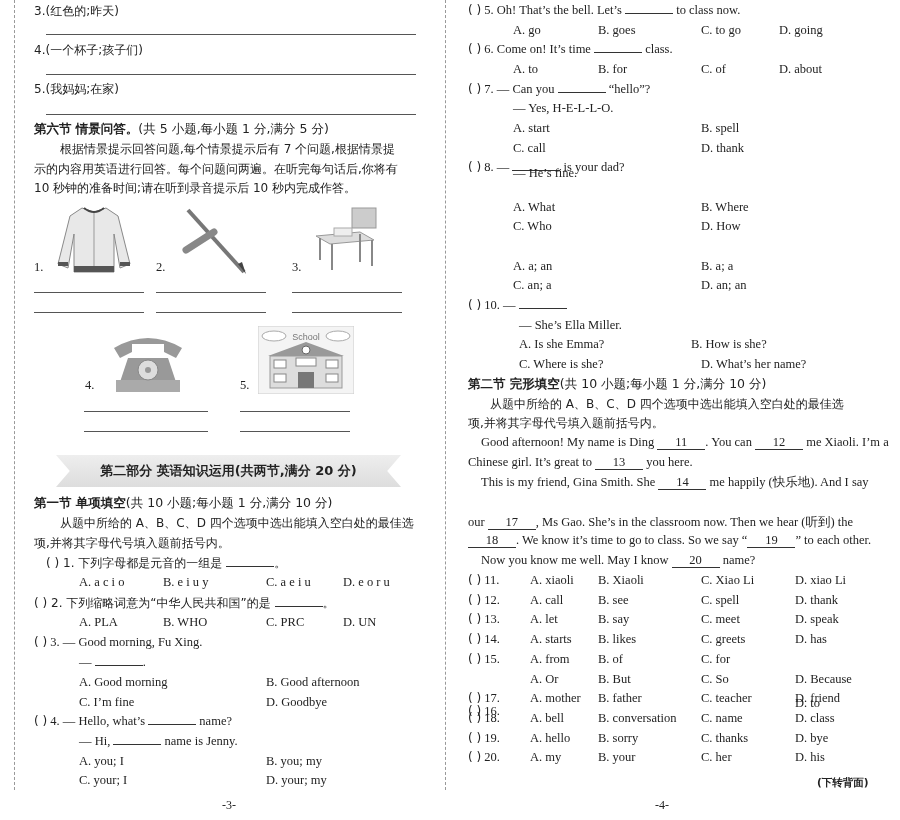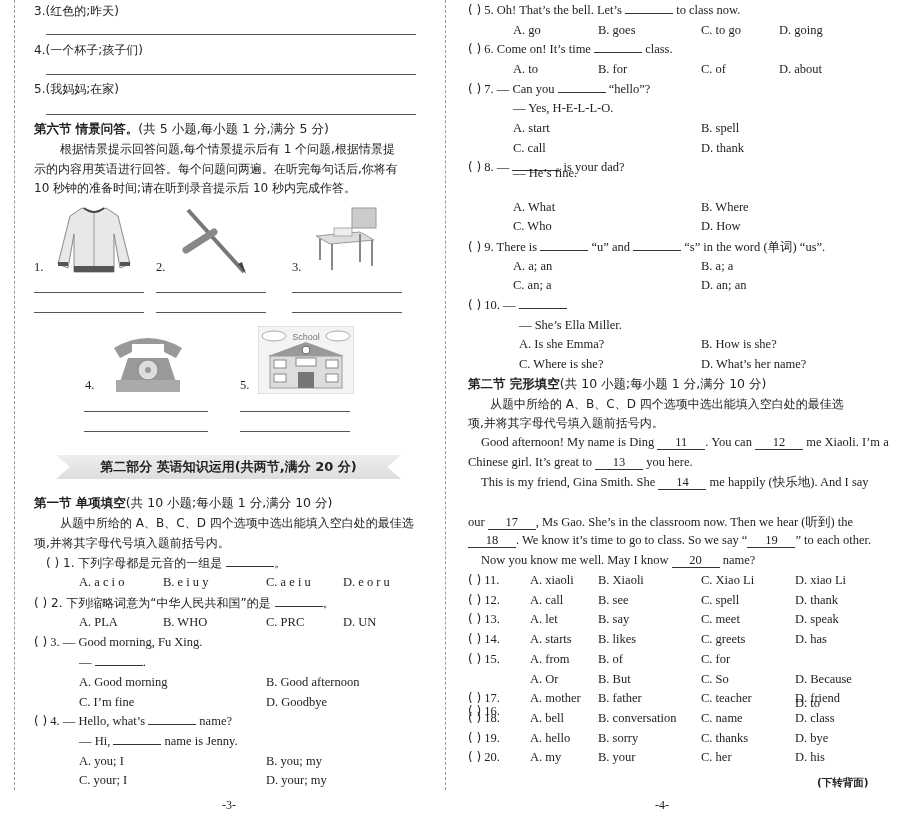--- a/index.html
+++ b/index.html
@@ -9,21 +9,21 @@
   #left{left:0;width:450px;}
   #right{left:450px;width:450px;}
   .dash-left{position:absolute;left:14px;top:0;bottom:30px;border-left:1px dashed #999;}
   .dash-mid{position:absolute;left:445px;top:0;bottom:30px;border-left:1px dashed #999;}
   .abs{position:absolute;white-space:nowrap;}
   .rule{position:absolute;border-bottom:1px solid #555;height:0;}
   .cn{font-family:"DejaVu Sans","Liberation Sans",sans-serif;font-size:12px;}
   .sec-title{font-family:"DejaVu Sans","Liberation Sans",sans-serif;font-size:12.5px;}
   .sec-title b{font-weight:bold;}
   .blank{display:inline-block;border-bottom:1px solid #333;min-width:48px;text-align:center;line-height:13px;}
-  .banner{position:absolute;left:56px;top:455px;width:345px;height:24px;
+  .banner{position:absolute;left:56px;top:455px;width:345px;height:32px;
           background:linear-gradient(#eee,#ddd);
           clip-path:polygon(0 0,100% 0,96% 50%,100% 100%,0 100%,4% 50%);
           display:flex;align-items:center;justify-content:center;
           font-family:"DejaVu Sans","Liberation Sans",sans-serif;font-weight:bold;font-size:13px;color:#222;}
   .pic{position:absolute;}
   .pagenum{position:absolute;font-size:12px;}
   .note{position:absolute;font-family:"DejaVu Sans",sans-serif;font-size:10.5px;font-weight:bold;}
 </style>
 </head>
 <body>
@@ -41,21 +41,21 @@
   </div>
   <div class="rule" style="left:46px;top:74px;width:370px;"></div>
   <div class="abs cn" style="left:34px;top:81px;">
     <span>5.</span><span>(我妈妈;在家)</span>
   </div>
   <div class="rule" style="left:46px;top:114px;width:370px;"></div>
 
   <div class="abs sec-title" style="left:34px;top:121px;">
     <b>第六节 情景问答。</b><span>(共 5 小题,每小题 1 分,满分 5 分)</span>
   </div>
-  <div class="abs cn" style="left:60px;top:141px;">根据情景提示回答问题,每个情景提示后有 1 个问题,根据情景提</div>
+  <div class="abs cn" style="left:60px;top:141px;">根据情景提示回答问题,每个情景提示后有 7 个问题,根据情景提</div>
   <div class="abs cn" style="left:34px;top:161px;">示的内容用英语进行回答。每个问题问两遍。在听完每句话后,你将有</div>
   <div class="abs cn" style="left:34px;top:180px;">10 秒钟的准备时间;请在听到录音提示后 10 秒内完成作答。</div>
 
   <div class="abs" style="left:34px;top:260px;">1.</div>
   <svg class="pic" style="left:54px;top:204px;" width="80" height="72" viewBox="0 0 80 72">
     <path d="M28 4 L40 8 L52 4 L64 12 L76 60 L66 64 L60 30 L60 68 L20 68 L20 30 L14 64 L4 60 L16 12 Z" fill="#e8e8e8" stroke="#888"></path>
     <line x1="40" y1="8" x2="40" y2="68" stroke="#999"></line>
     <rect x="20" y="62" width="40" height="6" fill="#555"></rect>
     <rect x="4" y="58" width="10" height="4" fill="#555"></rect>
       <rect x="66" y="58" width="10" height="4" fill="#555"></rect>
@@ -223,43 +223,34 @@
     <span>—</span>
     <span class="blank"></span>
     <span>is your dad?</span>
   </div>
   <div class="abs" style="left:63px;top:166px;">— He’s fine.</div>
   <div class="abs" style="left:63px;top:200px;">A. What</div>
   <div class="abs" style="left:251px;top:200px;">B. Where</div>
   <div class="abs" style="left:63px;top:219px;">C. Who</div>
   <div class="abs" style="left:251px;top:219px;">D. How</div>
 
-  <div class="abs" style="left:18px;top:239px;">
-    <span class="cn">(     )</span>
-    <span>9.</span>
-    <span>There is</span>
-    <span class="blank"></span>
-    <span>“u” and</span>
-    <span class="blank"></span>
-    <span>“s” in the word (单词) “us”.</span>
-  </div>
   <div class="abs" style="left:63px;top:259px;">A. a; an</div>
   <div class="abs" style="left:251px;top:259px;">B. a; a</div>
   <div class="abs" style="left:63px;top:278px;">C. an; a</div>
   <div class="abs" style="left:251px;top:278px;">D. an; an</div>
 
   <div class="abs" style="left:18px;top:298px;">
     <span class="cn">(     )</span>
     <span>10.</span>
     <span>—</span>
     <span class="blank"></span>
   </div>
   <div class="abs" style="left:69px;top:318px;">— She’s Ella Miller.</div>
   <div class="abs" style="left:69px;top:337px;">A. Is she Emma?</div>
-  <div class="abs" style="left:251px;top:337px;">B. How is she?</div>
+  <div class="abs" style="left:241px;top:337px;">B. How is she?</div>
   <div class="abs" style="left:69px;top:357px;">C. Where is she?</div>
   <div class="abs" style="left:251px;top:357px;">D. What’s her name?</div>
 
   <div class="abs sec-title" style="left:18px;top:376px;">
     <b>第二节 完形填空</b><span>(共 10 小题;每小题 1 分,满分 10 分)</span>
   </div>
   <div class="abs cn" style="left:40px;top:396px;">从题中所给的 A、B、C、D 四个选项中选出能填入空白处的最佳选</div>
   <div class="abs cn" style="left:18px;top:415px;">项,并将其字母代号填入题前括号内。</div>
 
   <div class="abs" style="left:31px;top:435px;">

